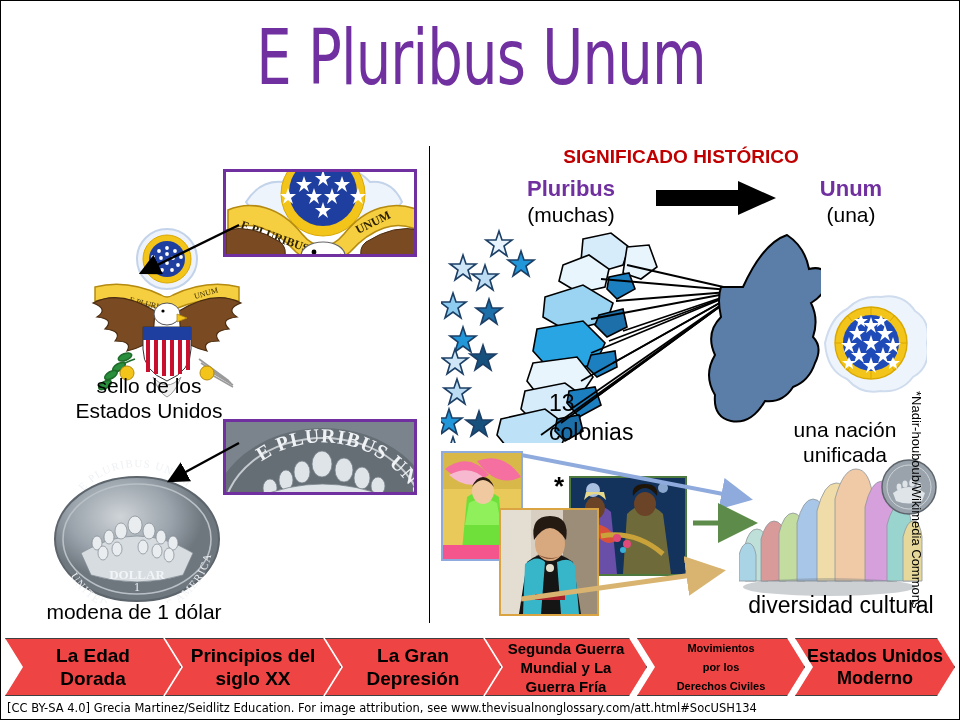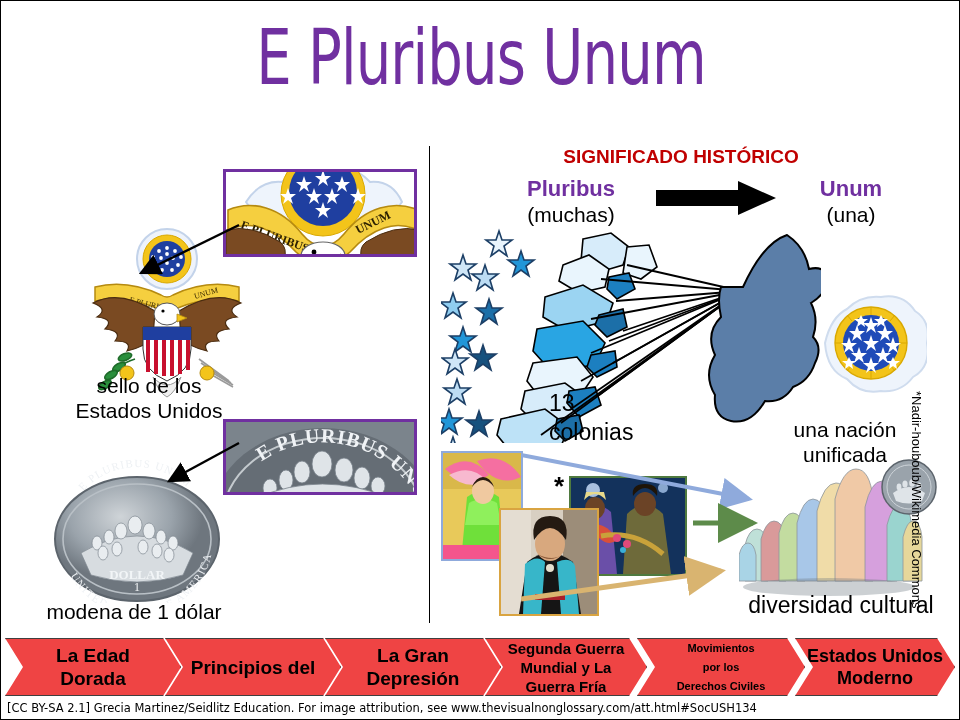--- a/index.html
+++ b/index.html
@@ -492,20 +492,21 @@
   <div id="timeline">
     <div class="chev" style="left:0px;width:176px;">
         <div style="font-size: 19px; line-height: 23px;">
           <div>La Edad</div>
           <div>Dorada</div>
         </div>
       </div>
     <div class="chev" style="left:160px;width:176px;">
         <div style="font-size: 19px; line-height: 23px;">
           <div>Principios del</div>
+          <div>siglo XX</div>
         </div>
       </div>
     <div class="chev" style="left:320px;width:176px;">
         <div style="font-size: 19px; line-height: 23px;">
           <div>La Gran</div>
           <div>Depresión</div>
         </div>
       </div>
     <div class="chev" style="left:480px;width:162px;justify-content:center;">
         <div style="font-size: 15px; line-height: 19px;">
@@ -522,15 +523,15 @@
         </div>
       </div>
     <div class="chev" style="left:790px;width:160px;">
         <div style="font-size: 18px; line-height: 22px;">
           <div>Estados Unidos</div>
           <div>Moderno</div>
         </div>
       </div>
   </div>
 
-  <div id="footer">[CC BY-SA 2.1] Grecia Martinez/Seidlitz Education. For image attribution, see www.thevisualnonglossary.com/att.html#SocUSH134</div>
+  <div id="footer">[CC BY-SA 4.0] Grecia Martinez/Seidlitz Education. For image attribution, see www.thevisualnonglossary.com/att.html#SocUSH134</div>
 
 </div>
 
 </body></html>

